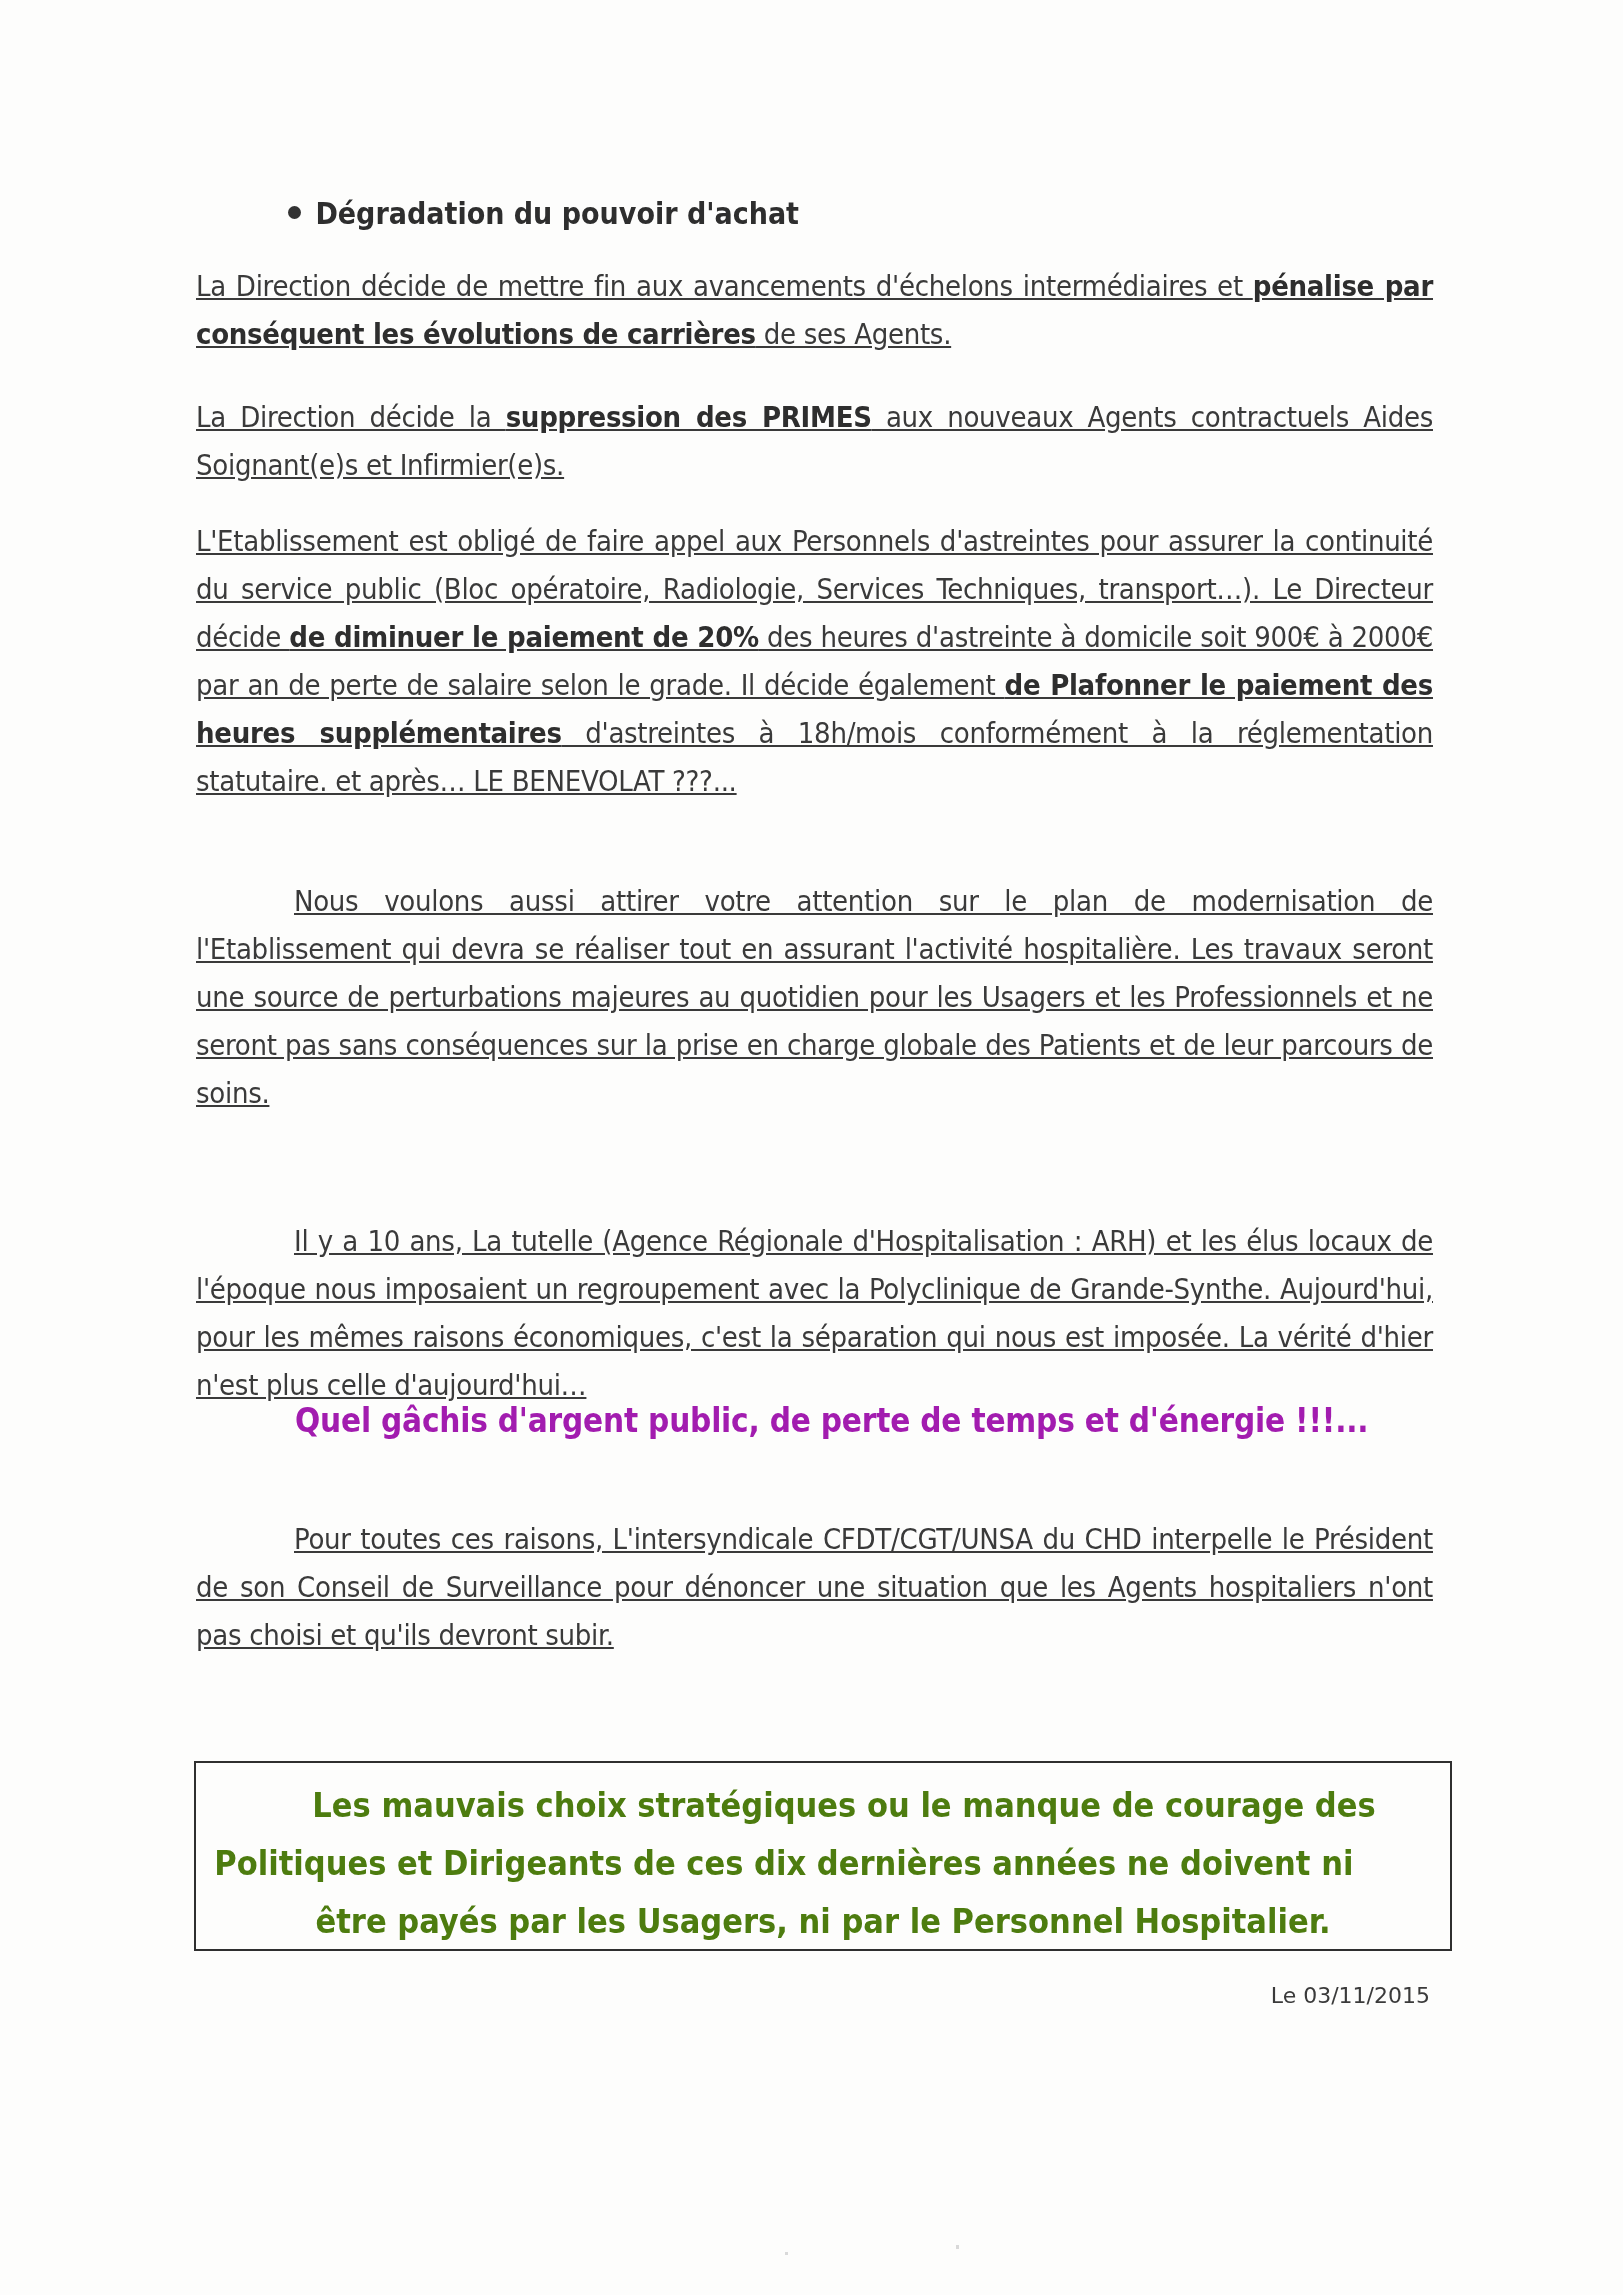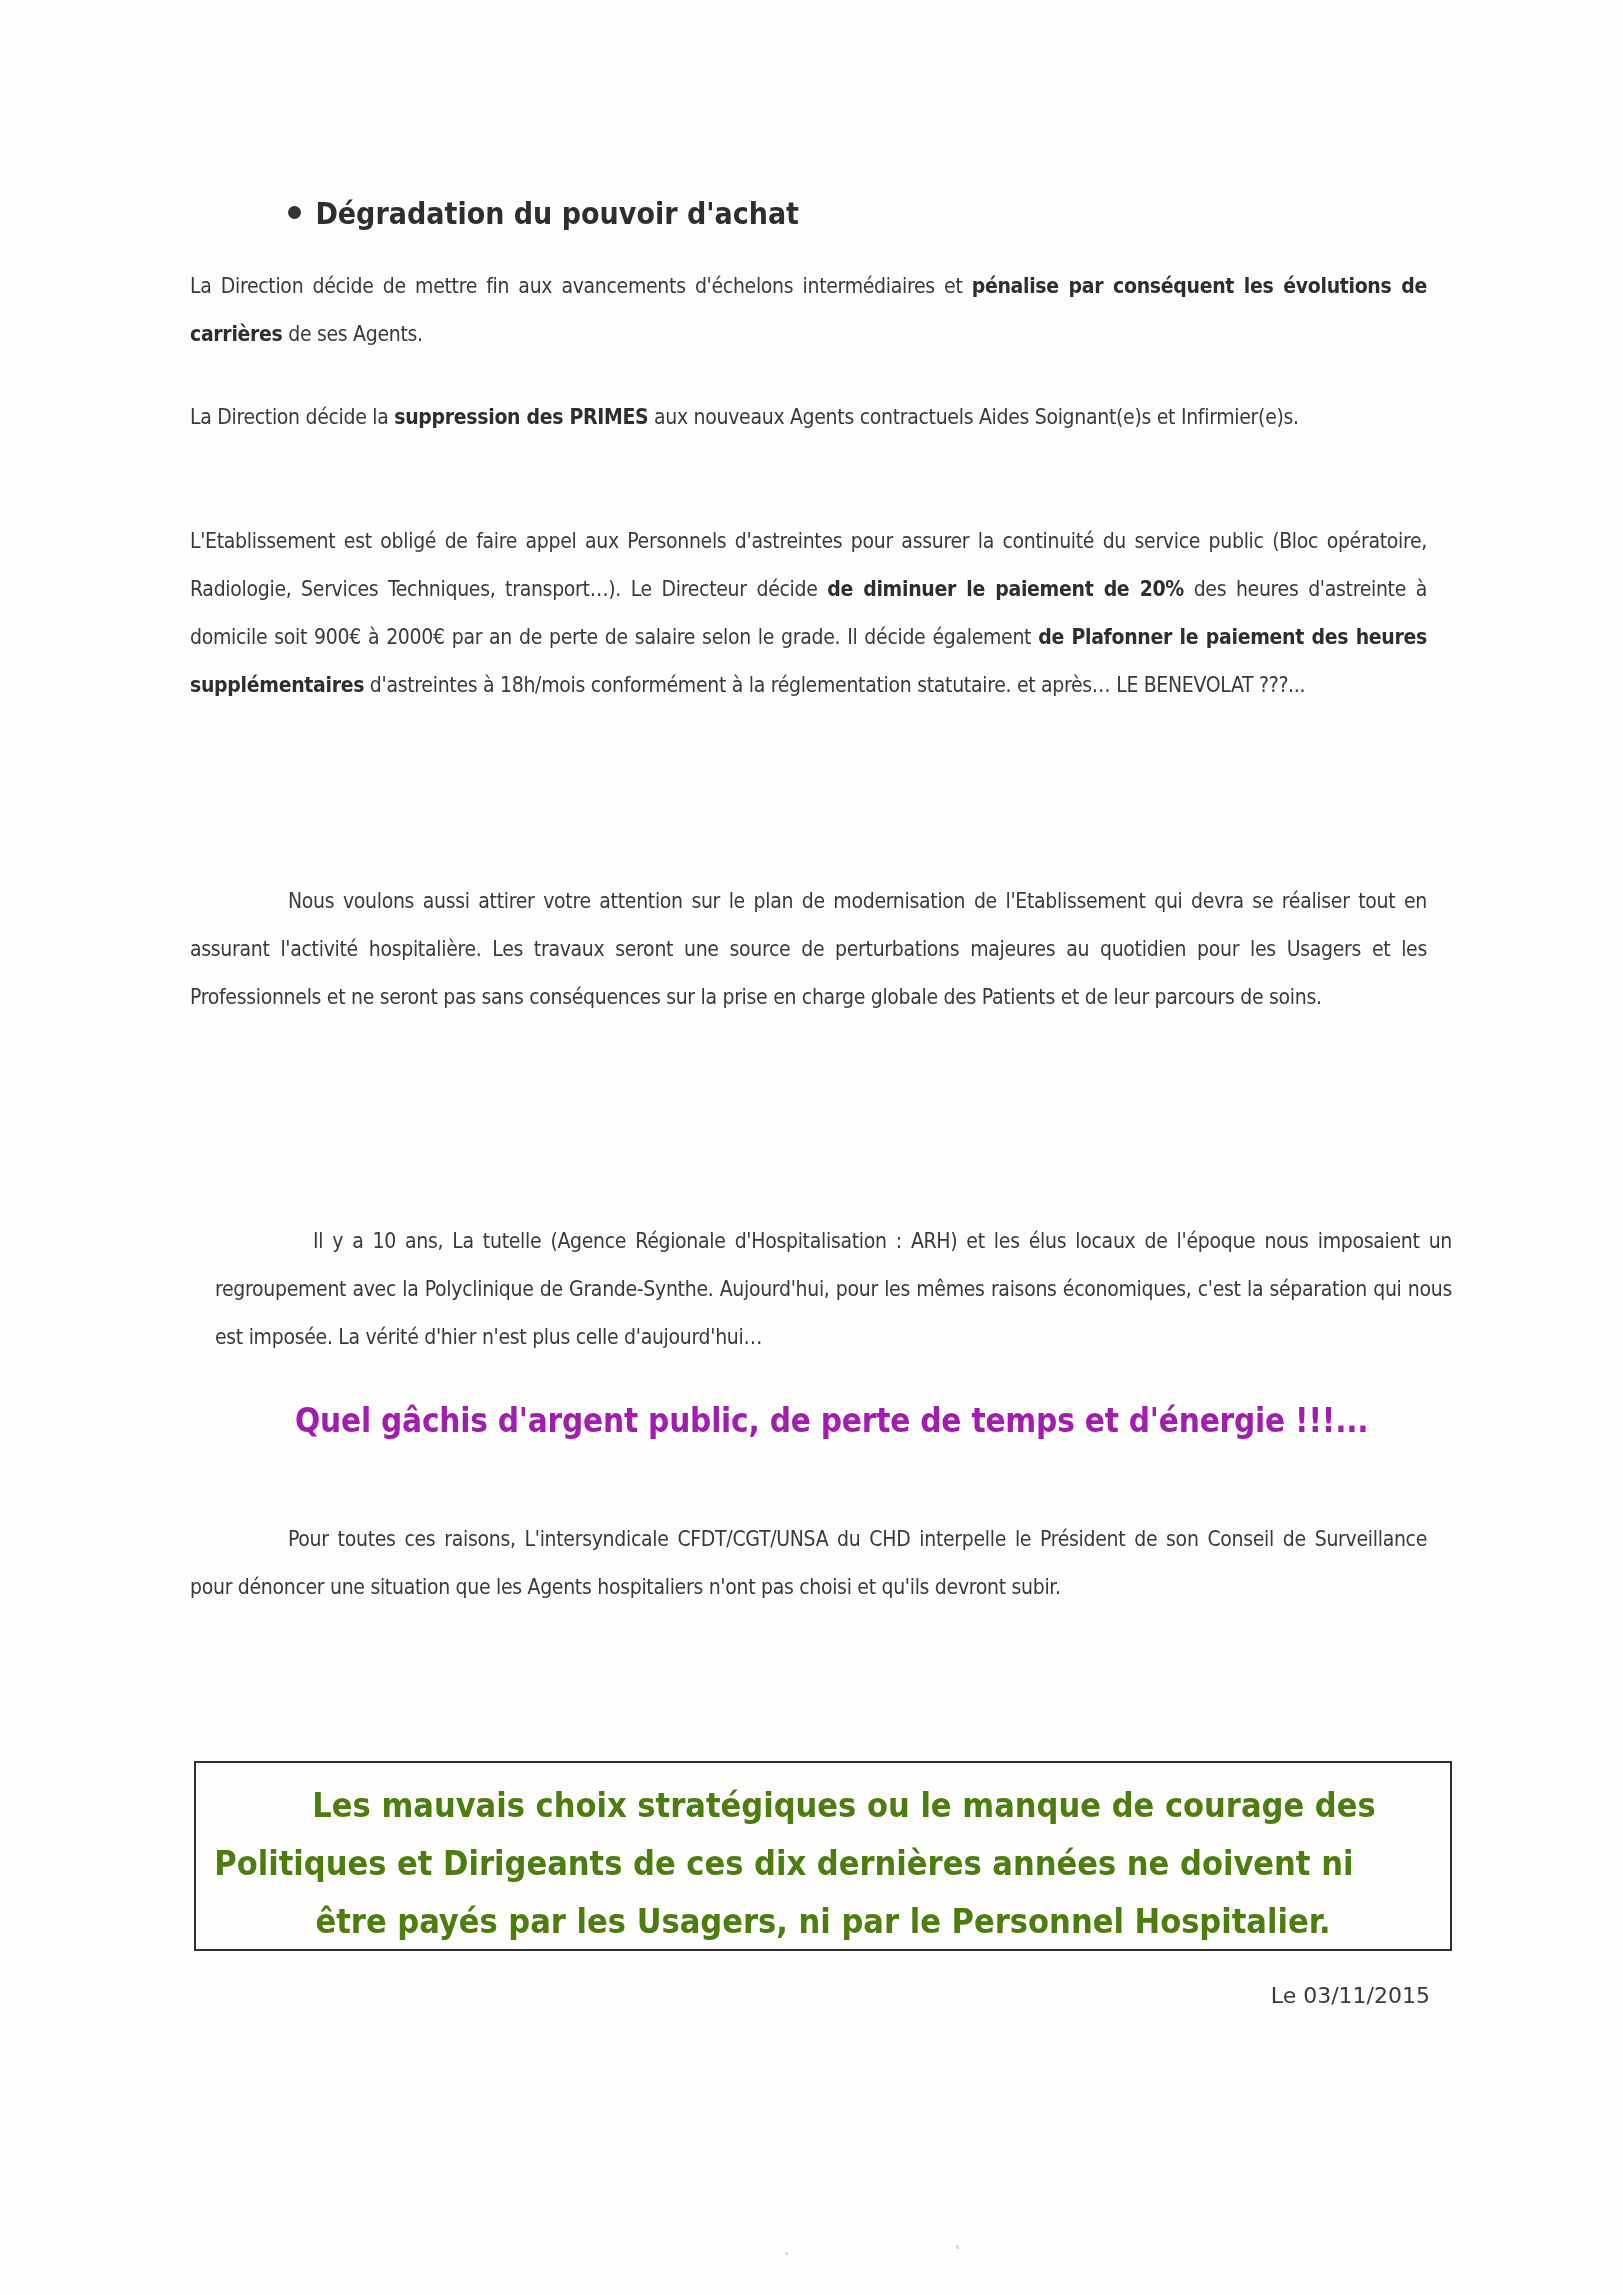--- a/index.html
+++ b/index.html
@@ -6,21 +6,21 @@
     body {
       width: 1624px;
       height: 2295px;
       background: #fdfdfc;
       position: relative;
       overflow: hidden;
       color: #3a3a3a;
       font-family: "DejaVu Sans Condensed", "DejaVu Sans", sans-serif;
     }
     .page { position: absolute; left: 0; top: 0; width: 1620px; height: 2295px; }
-    .block { position: absolute; left: 190px; width: 1237px; font-size: 21px; line-height: 48px; text-align: justify; letter-spacing: -0.3px; }
+    .block { position: absolute; left: 196px; width: 1237px; font-size: 29px; line-height: 48px; text-align: justify; letter-spacing: -0.3px; text-decoration: underline; }
     .block p { margin: 0; }
     b { font-weight: bold; color: #2e2e2e; }
     .heading { position: absolute; left: 288px; top: 196px; font-size: 30px; font-weight: bold; color: #2e2e2e; }
     .heading .bullet { display: inline-block; width: 13px; height: 13px; border-radius: 50%; background: #333; margin-right: 14.4px; vertical-align: middle; position: relative; top: -2.6px; }
     .indent { text-indent: 98px; }
     .exclaim { position: absolute; left: 295px; top: 1401px; font-size: 33px; font-weight: bold; color: #a21caf; letter-spacing: -0.2px; }
     .box {
       position: absolute; left: 194px; top: 1761px; width: 1258px; height: 190px;
       border: 2.6px solid #2f2f2f; box-sizing: border-box;
       padding: 13px 18.3px; font-size: 34px; line-height: 58px; font-weight: bold; color: #4d7c0f;
@@ -50,21 +50,21 @@
   </div>
 
   <div class="block" style="top:517px;">
     <p><span>L'Etablissement est obligé de faire appel aux Personnels d'astreintes pour assurer la continuité du service public (Bloc opératoire, Radiologie, Services Techniques, transport…). Le Directeur décide </span><b>de diminuer le paiement de 20%</b><span> des heures d'astreinte à domicile soit 900€ à 2000€ par an de perte de salaire selon le grade. Il décide également </span><b>de Plafonner le paiement des heures supplémentaires</b><span> d'astreintes à 18h/mois conformément à la réglementation statutaire. et après… LE BENEVOLAT ???...</span></p>
   </div>
 
   <div class="block" style="top:877px;">
     <p class="indent">Nous voulons aussi attirer votre attention sur le plan de modernisation de l'Etablissement qui devra se réaliser tout en assurant l'activité hospitalière. Les travaux seront une source de perturbations majeures au quotidien pour les Usagers et les Professionnels et ne seront pas sans conséquences sur la prise en charge globale des Patients et de leur parcours de soins.</p>
   </div>
 
-  <div class="block" style="top:1217px;margin-left:25px;">
+  <div class="block" style="top:1217px;">
     <p class="indent">Il y a 10 ans, La tutelle (Agence Régionale d'Hospitalisation : ARH) et les élus locaux de l'époque nous imposaient un regroupement avec la Polyclinique de Grande-Synthe. Aujourd'hui, pour les mêmes raisons économiques, c'est la séparation qui nous est imposée. La vérité d'hier n'est plus celle d'aujourd'hui…</p>
   </div>
 
   <div class="exclaim">Quel gâchis d'argent public, de perte de temps et d'énergie !!!...</div>
 
   <div class="block" style="top:1515px;">
     <p class="indent">Pour toutes ces raisons, L'intersyndicale CFDT/CGT/UNSA du CHD interpelle le Président de son Conseil de Surveillance pour dénoncer une situation que les Agents hospitaliers n'ont pas choisi et qu'ils devront subir.</p>
   </div>
 
   <div class="box">

